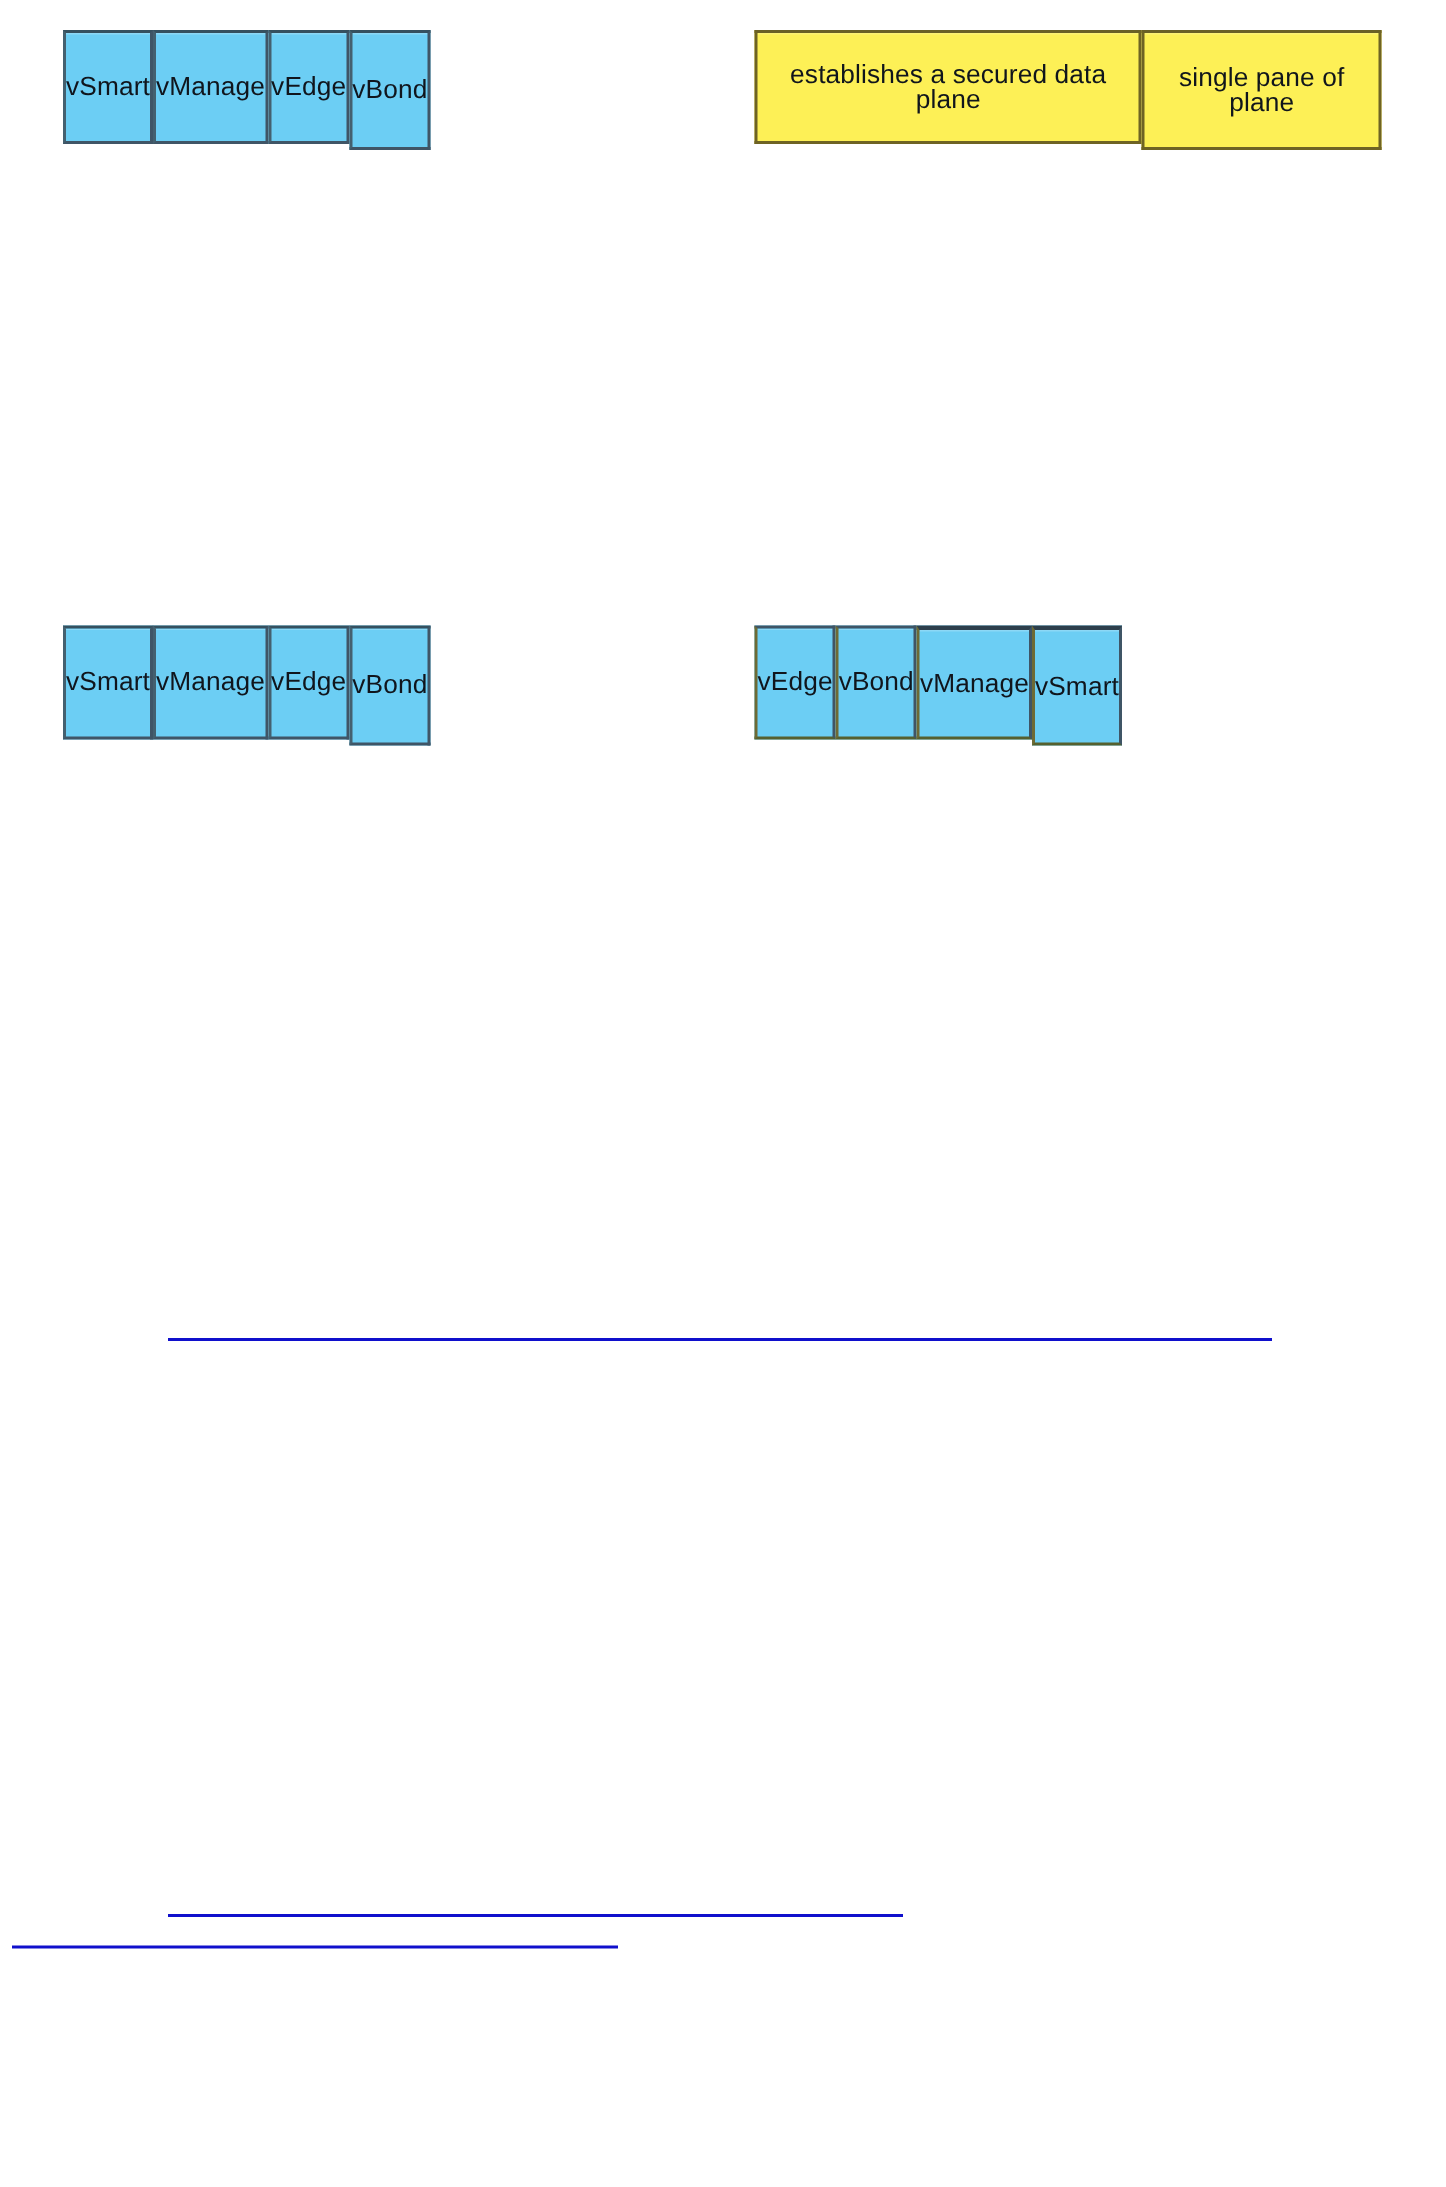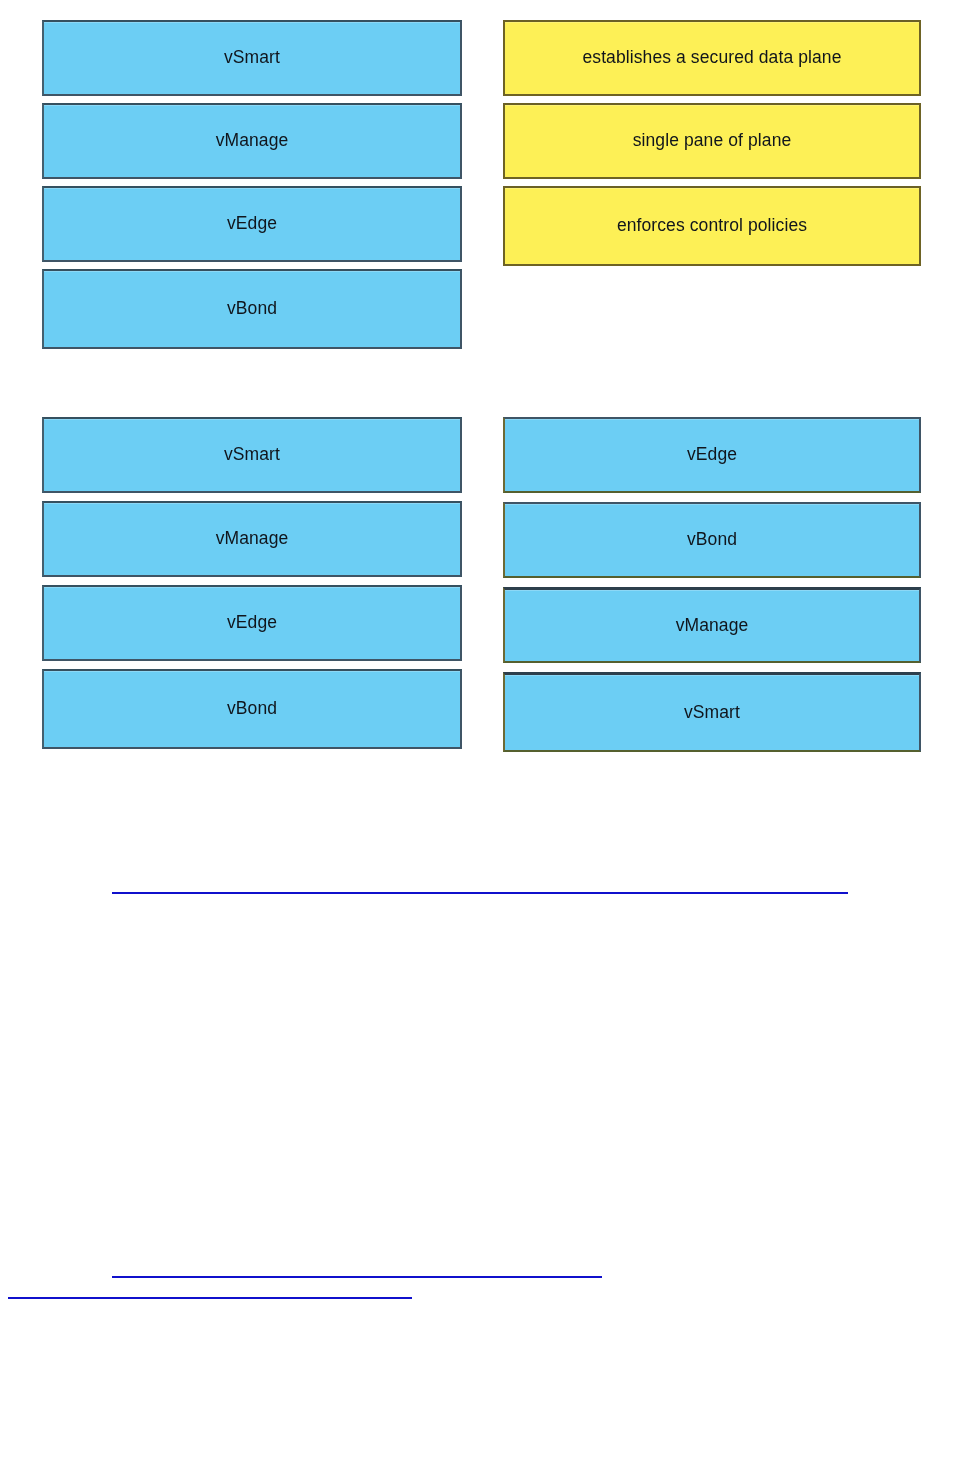--- a/index.html
+++ b/index.html
@@ -13,21 +13,21 @@
     height: 1458px;
     position: relative;
     font-family: "Liberation Sans", sans-serif;
     overflow: hidden;
   }
 
   
   .group {
     position: absolute;
     display: flex;
-    flex-direction: column;
+    flex-direction: row;
   }
 
   .box {
     box-sizing: border-box;
     display: flex;
     align-items: center;
     justify-content: center;
     font-size: 17.5px;
     color: #10151c;
     letter-spacing: 0.1px;
@@ -114,23 +114,20 @@
   </div>
 </div>
 
 <div class="group" id="group-descriptions">
   <div class="box yellow">
     <span>establishes a secured data plane</span>
   </div>
   <div class="box yellow">
     <span>single pane of plane</span>
   </div>
-  <div class="box yellow">
-    <span>enforces control policies</span>
-  </div>
 </div>
 
 <div class="group" id="group-components-bot">
   <div class="box blue">
     <span>vSmart</span>
   </div>
   <div class="box blue">
     <span>vManage</span>
   </div>
   <div class="box blue">

